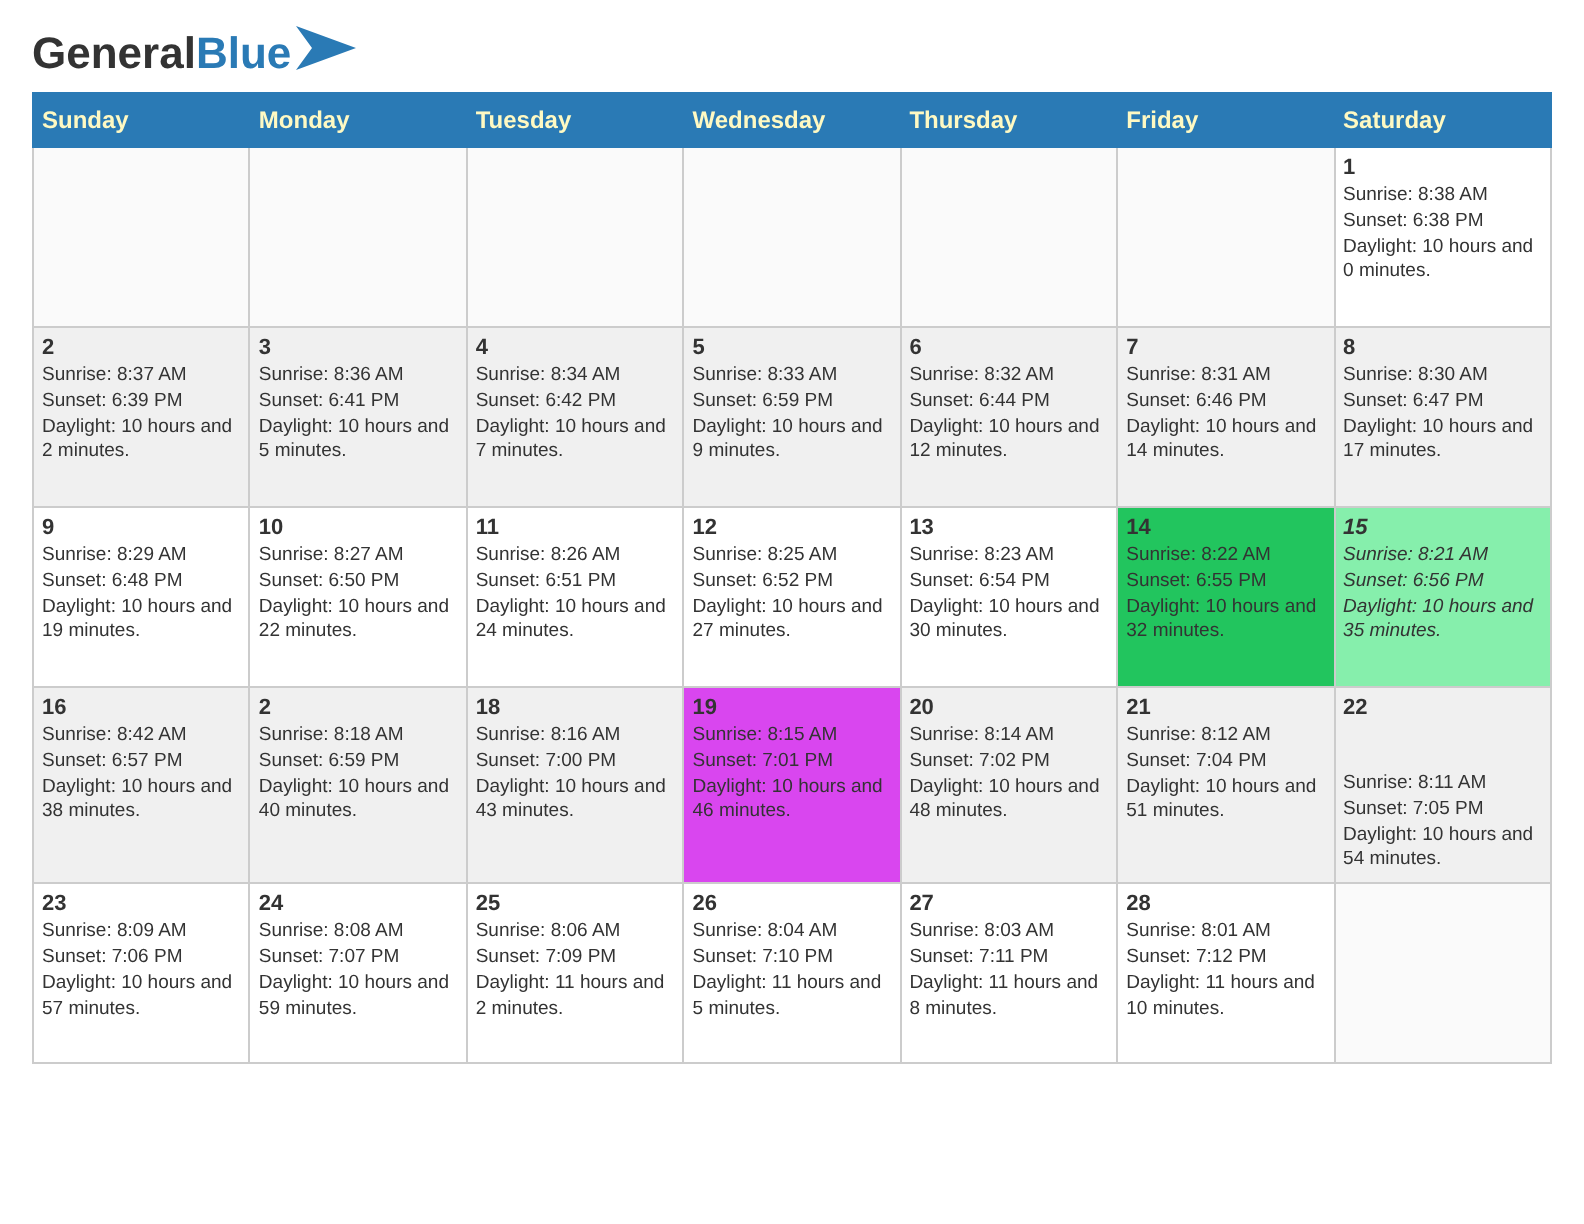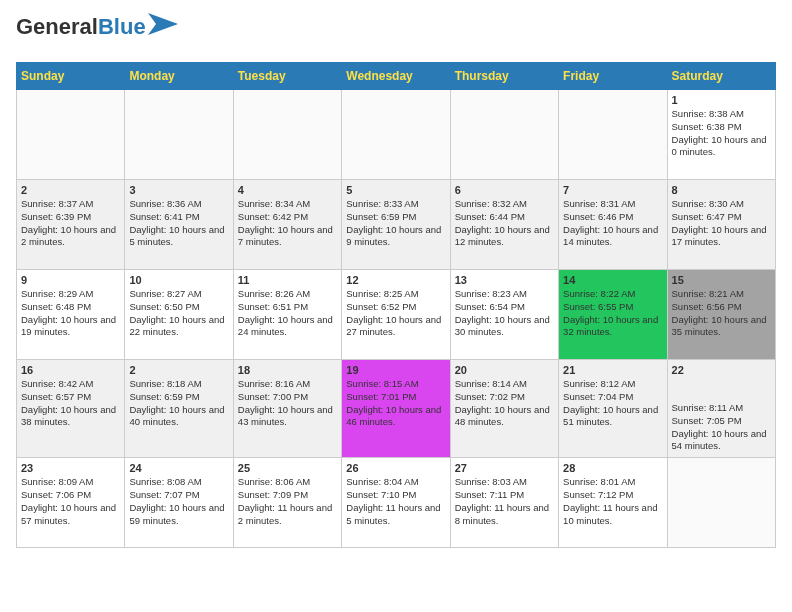--- a/index.html
+++ b/index.html
@@ -7,21 +7,21 @@
       font-family: Arial, sans-serif;
       background: #fff;
       width: 792px;
       min-height: 612px;
       padding: 16px;
     }
     .header-area {
       display: flex;
       justify-content: space-between;
       align-items: center;
-      margin-bottom: 24px;
+      margin-bottom: 8px;
     }
     .logo {
       display: flex;
       flex-direction: column;
       align-items: flex-start;
     }
     .logo-text {
       font-size: 22px;
       font-weight: bold;
       color: #333;
@@ -40,21 +40,21 @@
       font-size: 14px;
       color: #555;
     }
     table {
       width: 100%;
       border-collapse: collapse;
       table-layout: fixed;
     }
     thead tr th {
       background-color: #2a7ab5;
-      color: #fde047;
+      color: #fef9c3;
       font-size: 12px;
       font-weight: bold;
       padding: 6px 4px;
       text-align: left;
       border: 1px solid #2a7ab5;
     }
     tbody tr td {
       border: 1px solid #ccc;
       vertical-align: top;
       padding: 4px;
@@ -207,21 +207,21 @@
           <div class="day-info" style="white-space: pre-line;">Sunrise: 8:23 AM
 Sunset: 6:54 PM
 Daylight: 10 hours and 30 minutes.</div>
         </td>
         <td style="background-color: #22c55e;">
           <div class="day-num">14</div>
           <div class="day-info" style="white-space: pre-line;">Sunrise: 8:22 AM
 Sunset: 6:55 PM
 Daylight: 10 hours and 32 minutes.</div>
         </td>
-        <td style="background-color: #a3a3a3;">
+        <td style="background-color: #86efac; font-style: italic;">
           <div class="day-num">15</div>
           <div class="day-info" style="white-space: pre-line;">Sunrise: 8:21 AM
 Sunset: 6:56 PM
 Daylight: 10 hours and 35 minutes.</div>
         </td>
       </tr>
       <tr>
         <td style="background-color: rgb(240, 240, 240);">
           <div class="day-num">16</div>
           <div class="day-info" style="white-space: pre-line;">Sunrise: 8:42 AM

